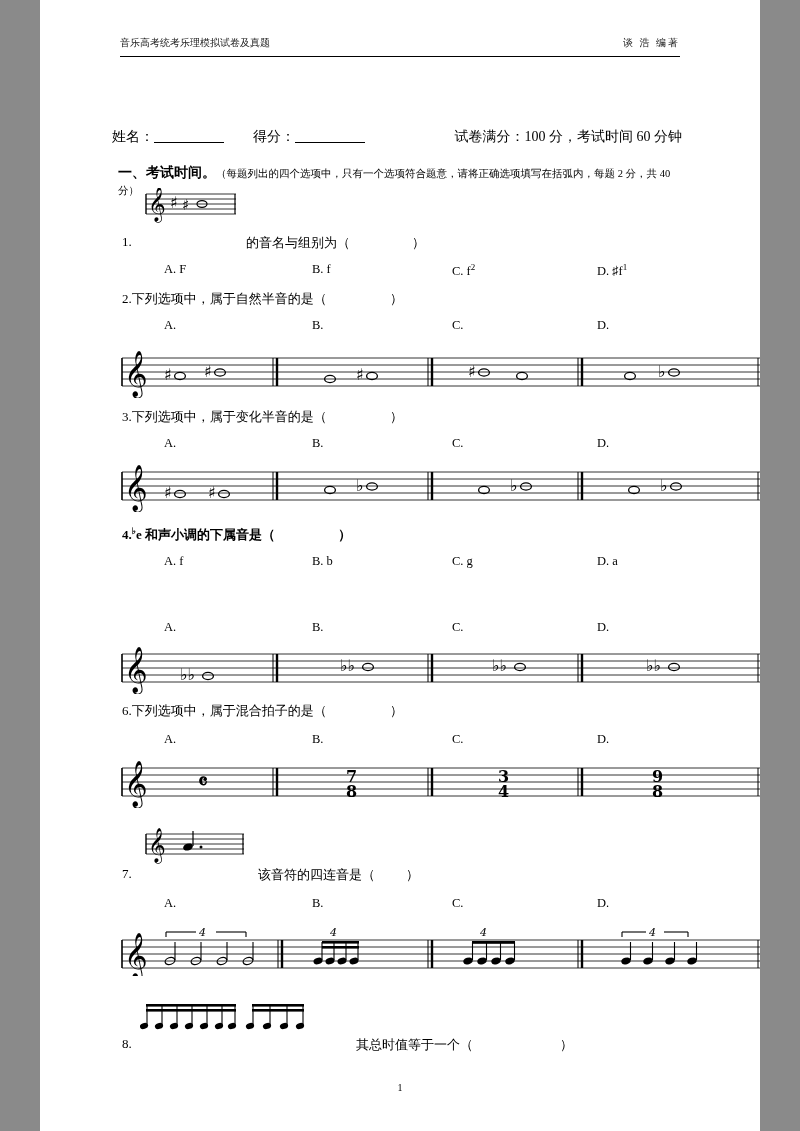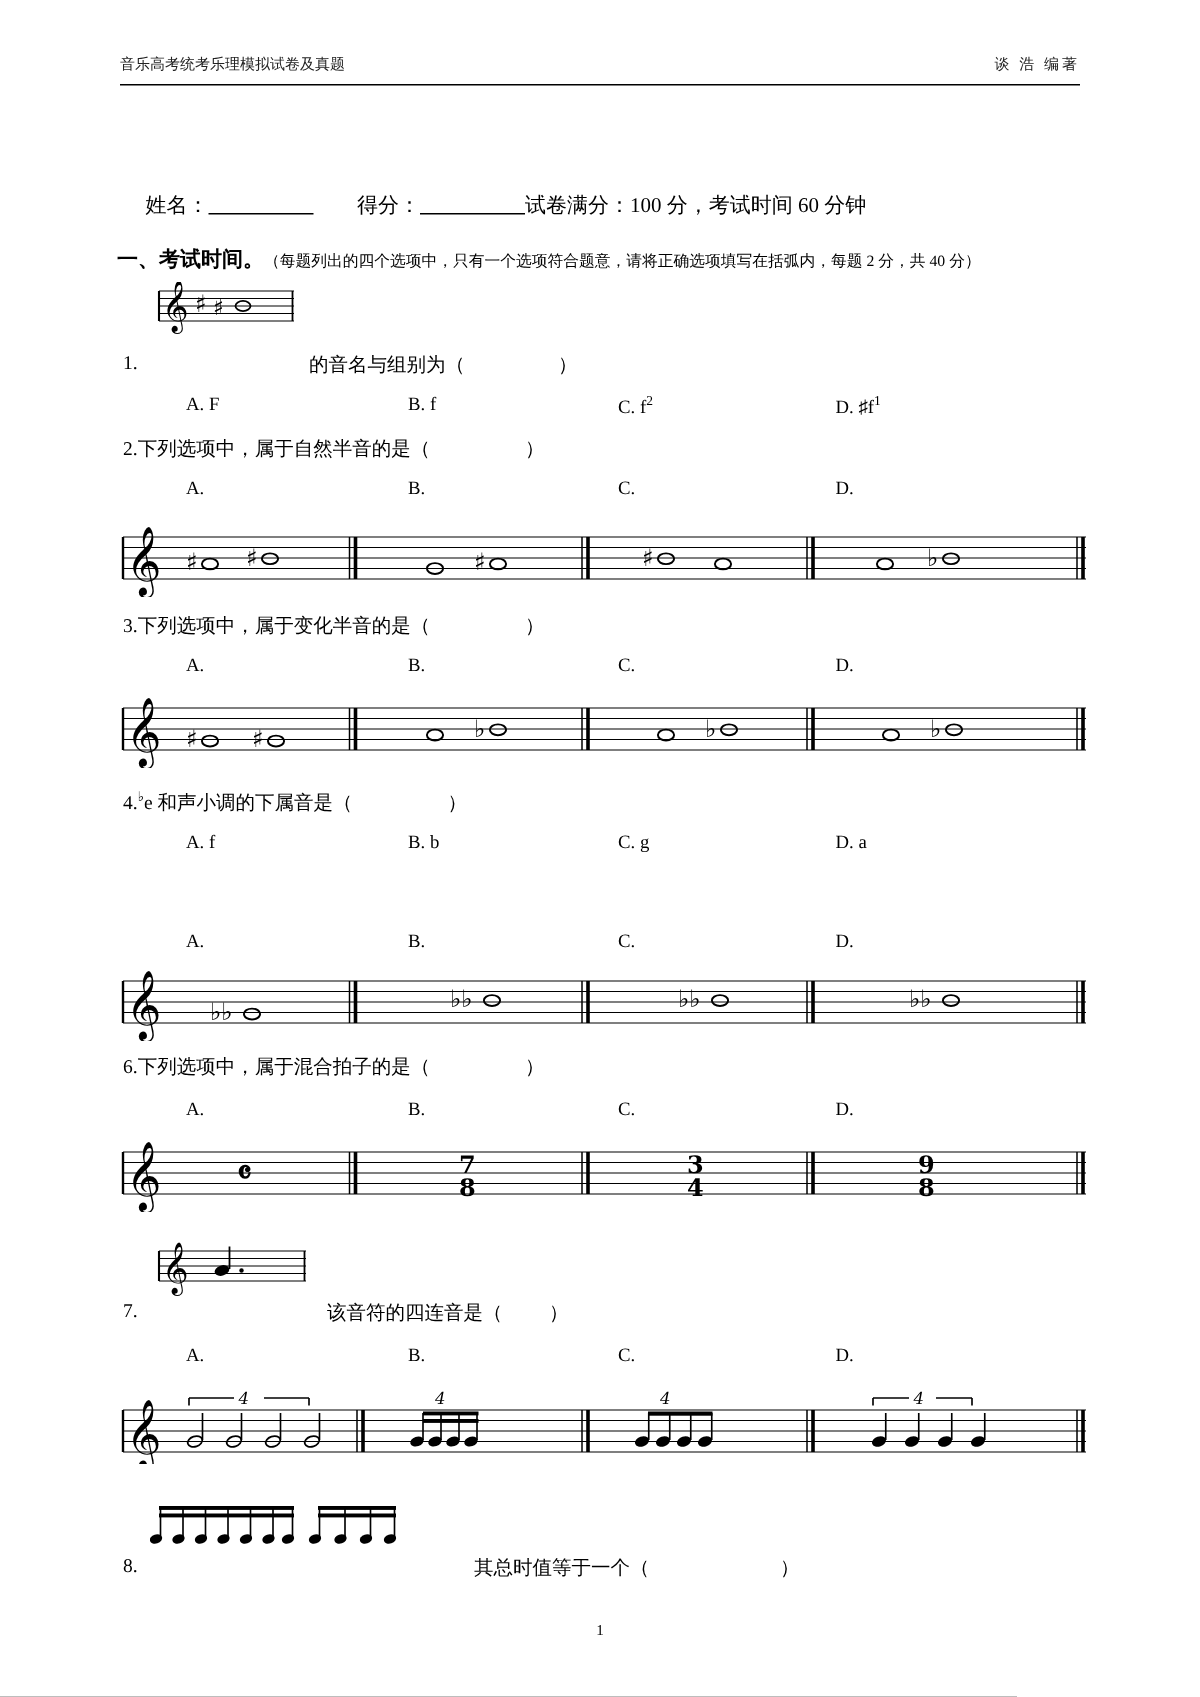--- a/index.html
+++ b/index.html
@@ -1,21 +1,21 @@
 <!DOCTYPE html>
 <html><head>
 <meta charset="utf-8">
 <style>
   html, body {
     margin: 0;
     padding: 0;
     background: #8a8a8a;
   }
   .page {
-    width: 800px;
+    width: 720px;
     height: 1131px;
     background: #ffffff;
     position: relative;
     margin: 0 auto;
     font-family: "Liberation Serif", serif;
     color: #000;
     overflow: hidden;
   }
   .hdr {
     position: absolute;
@@ -42,23 +42,24 @@
     top: 76px;
     left: 0; right: 0;
     text-align: center;
     font-size: 19px;
     font-weight: bold;
     letter-spacing: 1px;
   }
   .inforow {
     position: absolute;
     top: 128px;
-    left: 97px;
+    left: 72px;
     right: 78px;
     display: flex;
+    justify-content: space-between;
     font-size: 14px;
   }
   .fillline {
     display: inline-block;
     border-bottom: 1px solid #000;
     width: 70px;
     height: 14px;
     vertical-align: -2px;
   }
   .sec1 {
@@ -237,21 +238,21 @@
       <line x1="460" y1="8" x2="460" y2="36" stroke="#000" stroke-width="1"></line>
       <line x1="464" y1="8" x2="464" y2="36" stroke="#000" stroke-width="2.4"></line>
       <ellipse cx="516" cy="26" rx="5.4" ry="3.6" fill="none" stroke="#000" stroke-width="1.3"></ellipse>
       <text x="542" y="27" font-size="16" font-family="'DejaVu Sans',sans-serif">♭</text>
       <ellipse cx="558" cy="22.5" rx="5.4" ry="3.6" fill="none" stroke="#000" stroke-width="1.3"></ellipse>
       <line x1="640" y1="8" x2="640" y2="36" stroke="#000" stroke-width="1"></line>
       <line x1="644" y1="8" x2="644" y2="36" stroke="#000" stroke-width="2.4"></line>
     </svg>
   </div>
 
-  <div class="q" style="top:526px; left:82px;">
+  <div class="q" style="top:526px; left:82px;font-weight:bold;">
     <span>4.</span><span class="pre">♭</span><span>e 和声小调的下属音是（</span>
     <span style="display:inline-block;width:60px"></span><span>）</span>
   </div>
   <div class="opts" style="top:554px; left:124px; width:600px;">
     <span style="width:148px"><span>A. f</span></span>
     <span style="width:140px"><span>B. b</span></span>
     <span style="width:145px"><span>C. g</span></span>
     <span><span>D. a</span></span>
   </div>
 

